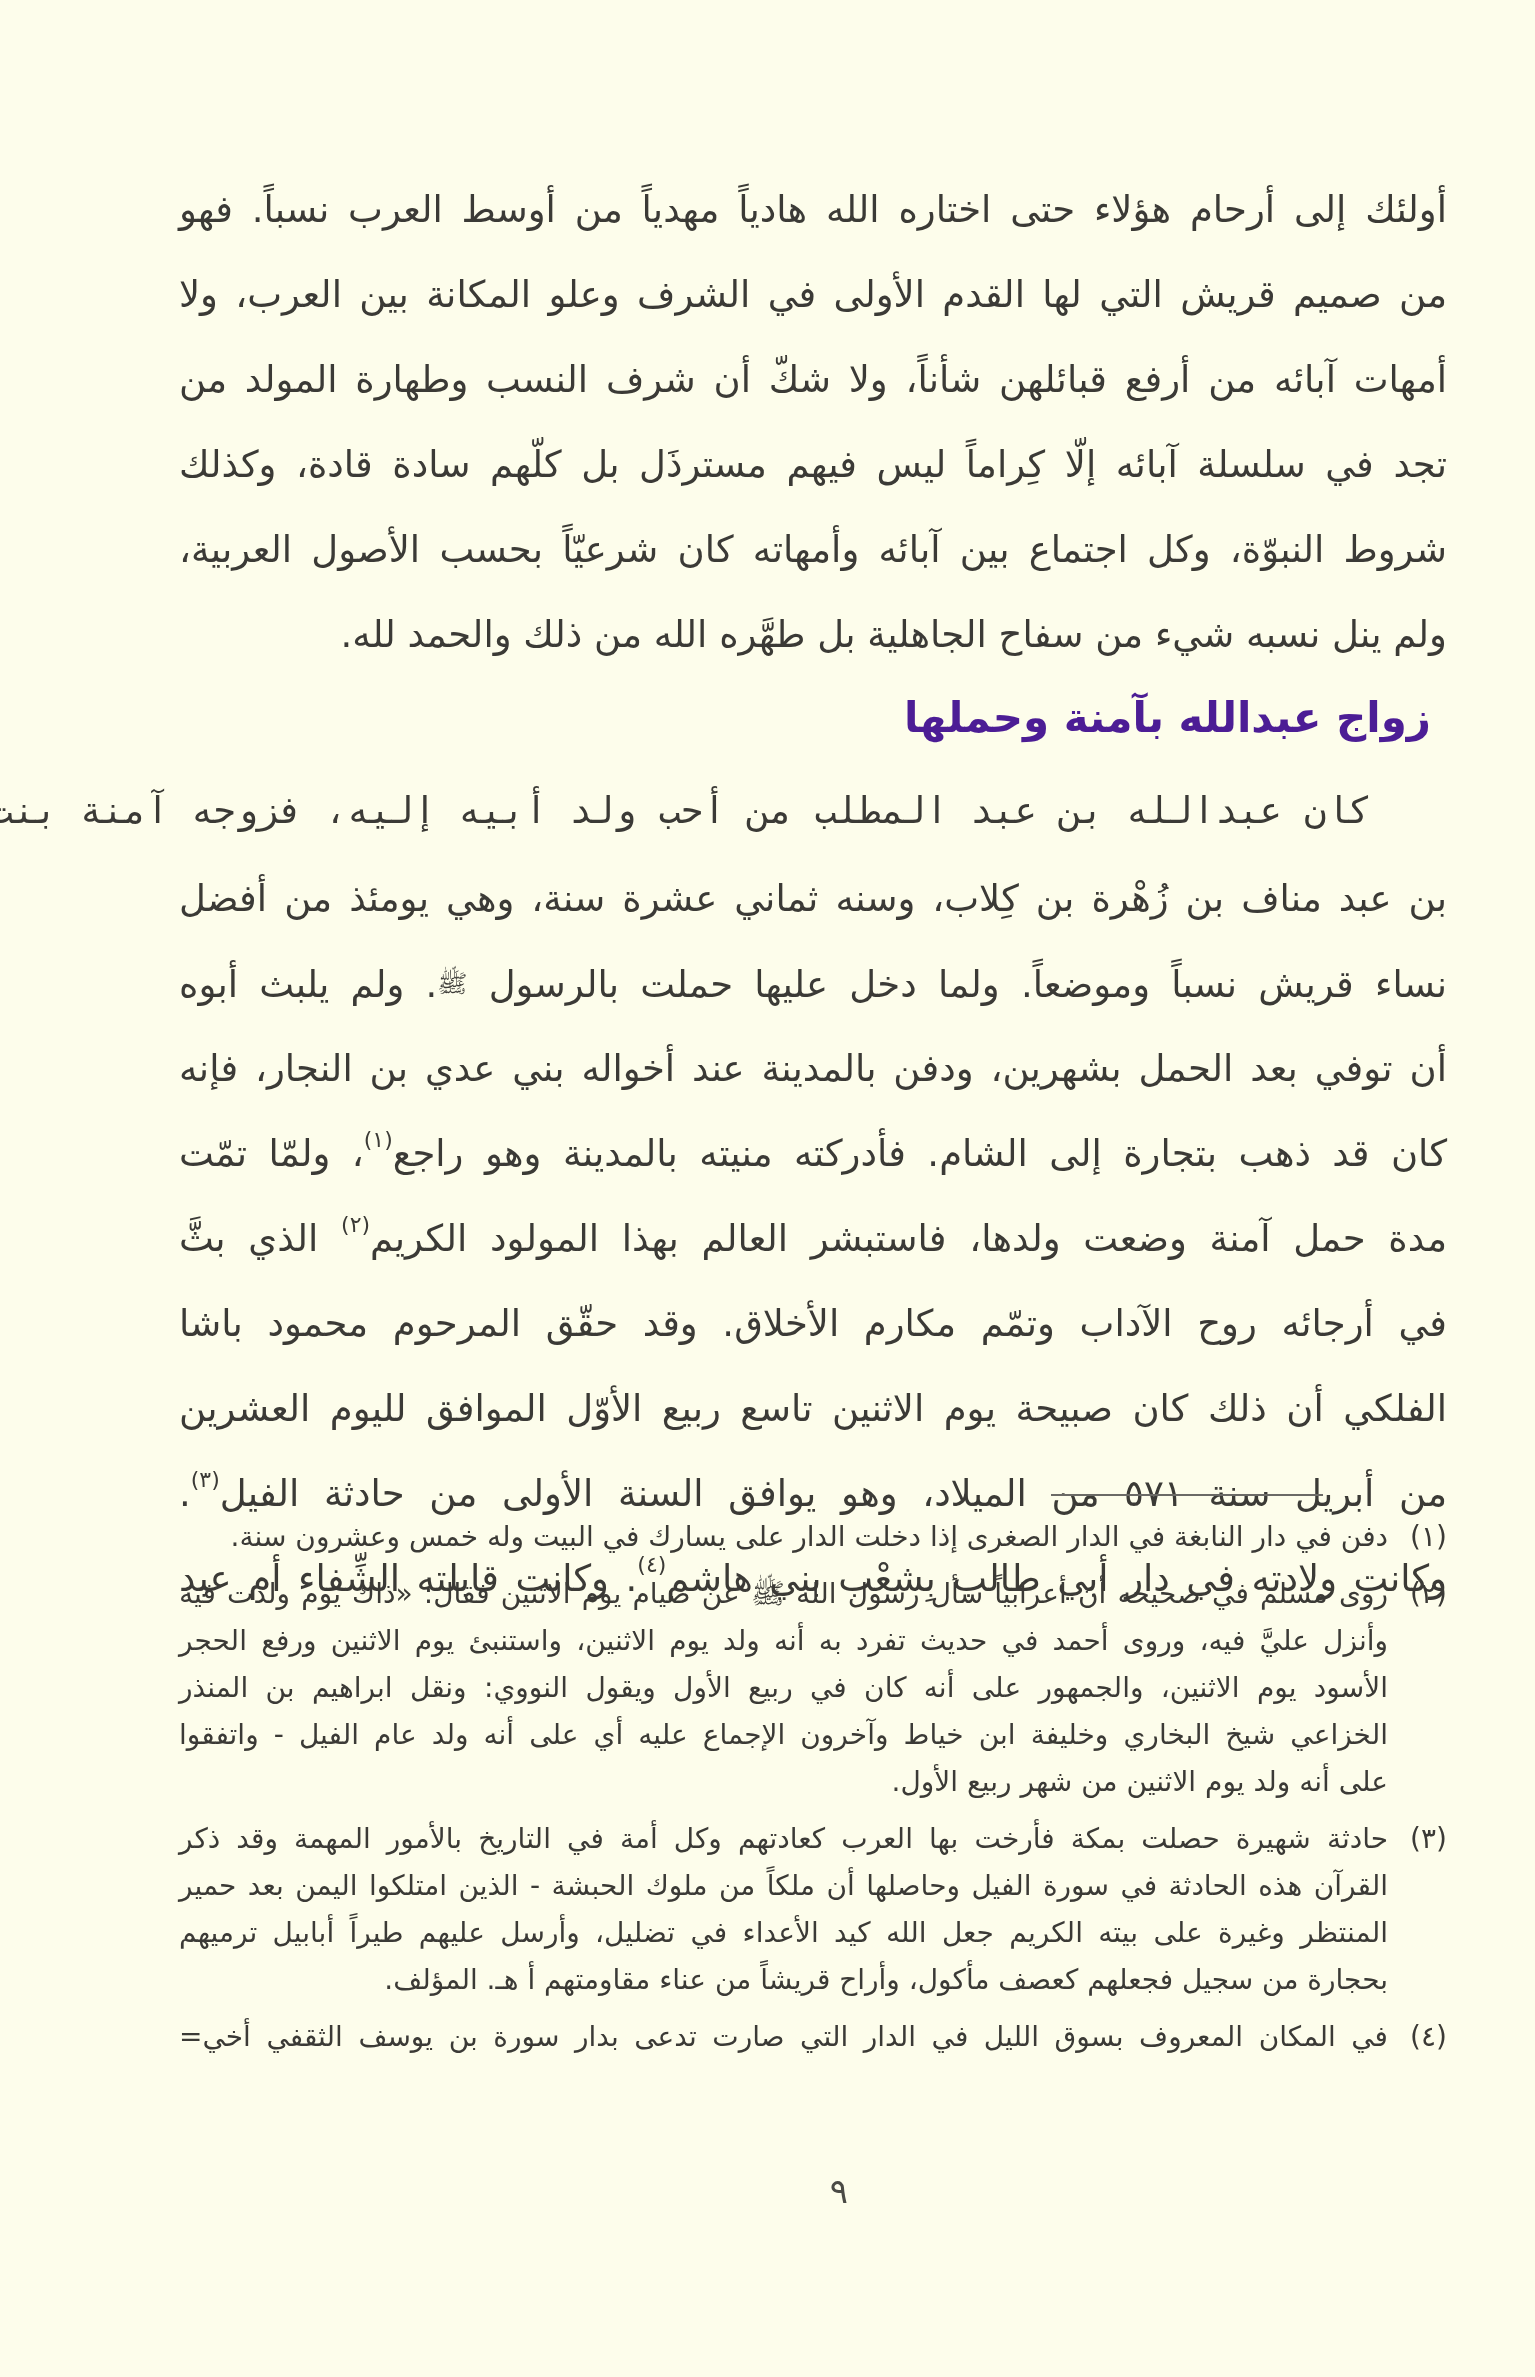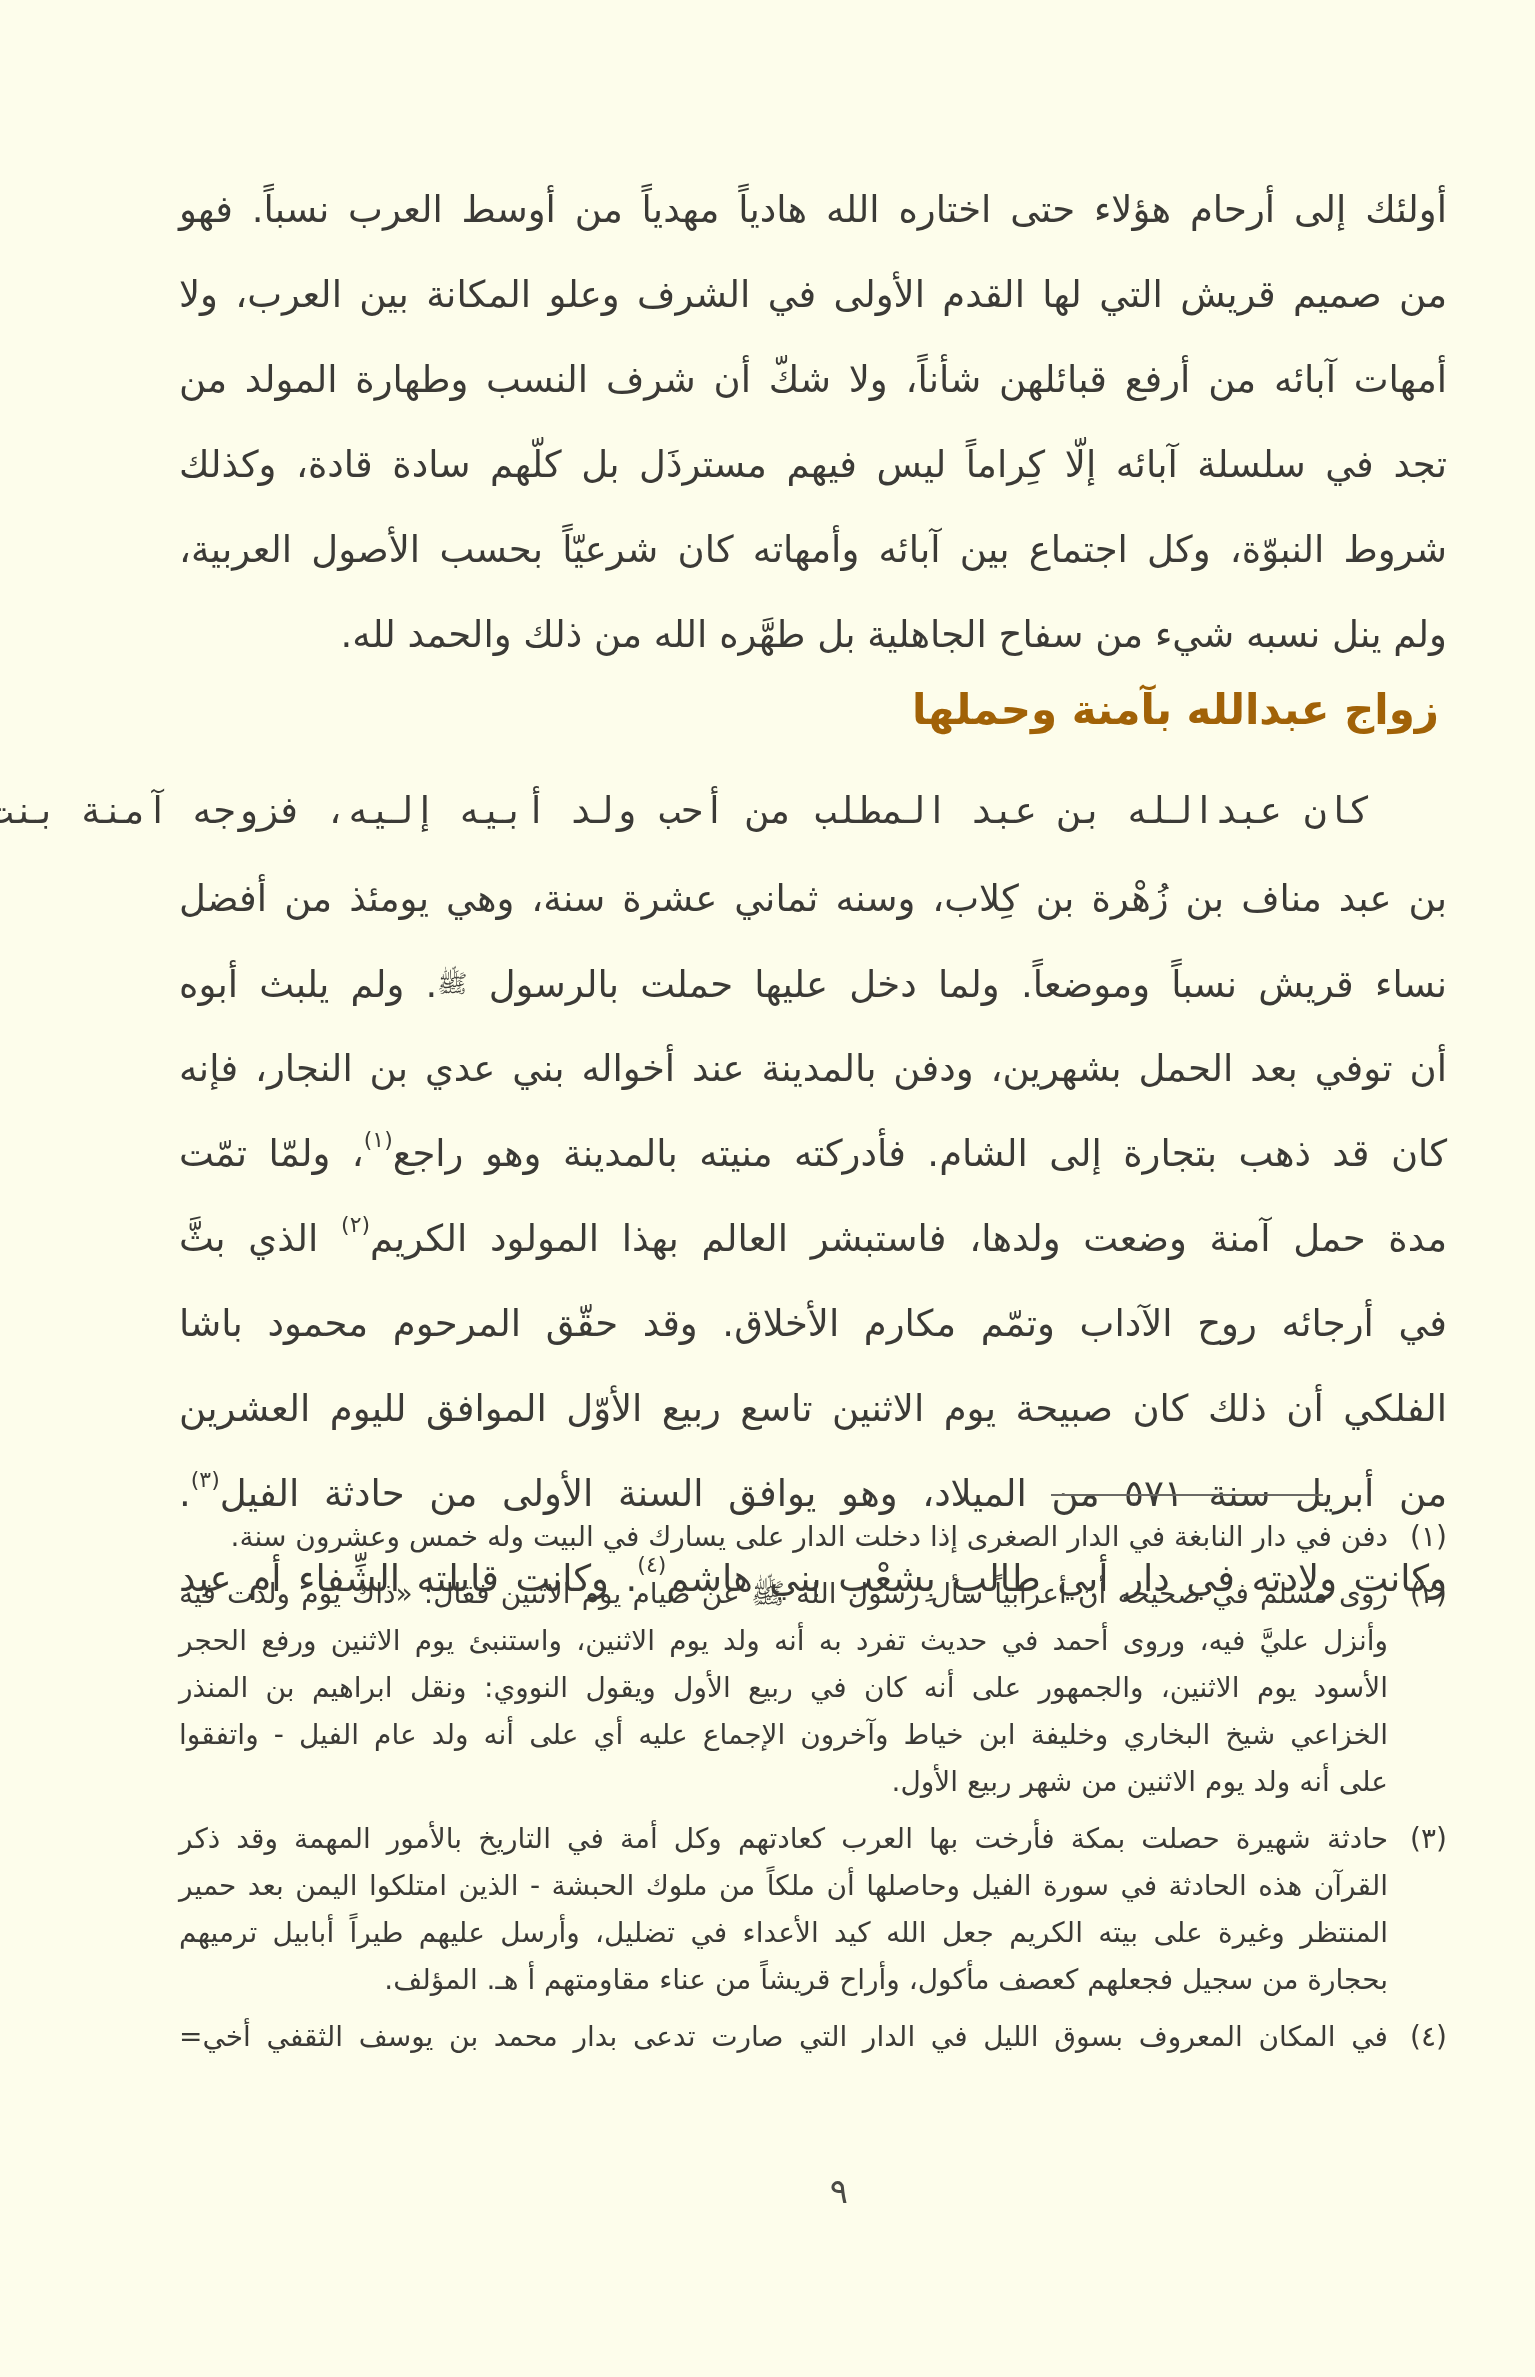--- a/index.html
+++ b/index.html
@@ -50,22 +50,22 @@
     .heading {
       position: absolute;
       top: 668px;
       right: 0;
       width: 1268px;
       direction: rtl;
       text-align: right;
       font-size: 42px;
       font-weight: bold;
       line-height: 68px;
-      margin: 8px;
-      color: #a16207;
+      margin: 16px;
+      color: #4c1d95;
     }
     .para-2 {
       position: absolute;
       top: 771px;
       left: 0;
       width: 1268px;
     }
     .para-2 .line.first {
       padding-right: 76px;
       font-family: Liberation Mono, monospace;
@@ -181,21 +181,21 @@
       <div class="fn-lines">
         <span class="line">حادثة شهيرة حصلت بمكة فأرخت بها العرب كعادتهم وكل أمة في التاريخ بالأمور المهمة وقد ذكر</span>
         <span class="line">القرآن هذه الحادثة في سورة الفيل وحاصلها أن ملكاً من ملوك الحبشة - الذين امتلكوا اليمن بعد حمير</span>
         <span class="line">المنتظر وغيرة على بيته الكريم جعل الله كيد الأعداء في تضليل، وأرسل عليهم طيراً أبابيل ترميهم</span>
         <span class="line last">بحجارة من سجيل فجعلهم كعصف مأكول، وأراح قريشاً من عناء مقاومتهم أ هـ. المؤلف.</span>
       </div>
     </div>
     <div class="footnote">
       <span class="fn-num">(٤)</span>
       <div class="fn-lines">
-        <span class="line">في المكان المعروف بسوق الليل في الدار التي صارت تدعى بدار محمد بن يوسف الثقفي أخي=</span>
+        <span class="line">في المكان المعروف بسوق الليل في الدار التي صارت تدعى بدار سورة بن يوسف الثقفي أخي=</span>
       </div>
     </div>
   </div>
 
   <div class="page-number">٩</div>
 
 </div>
 
 
 </body></html>

